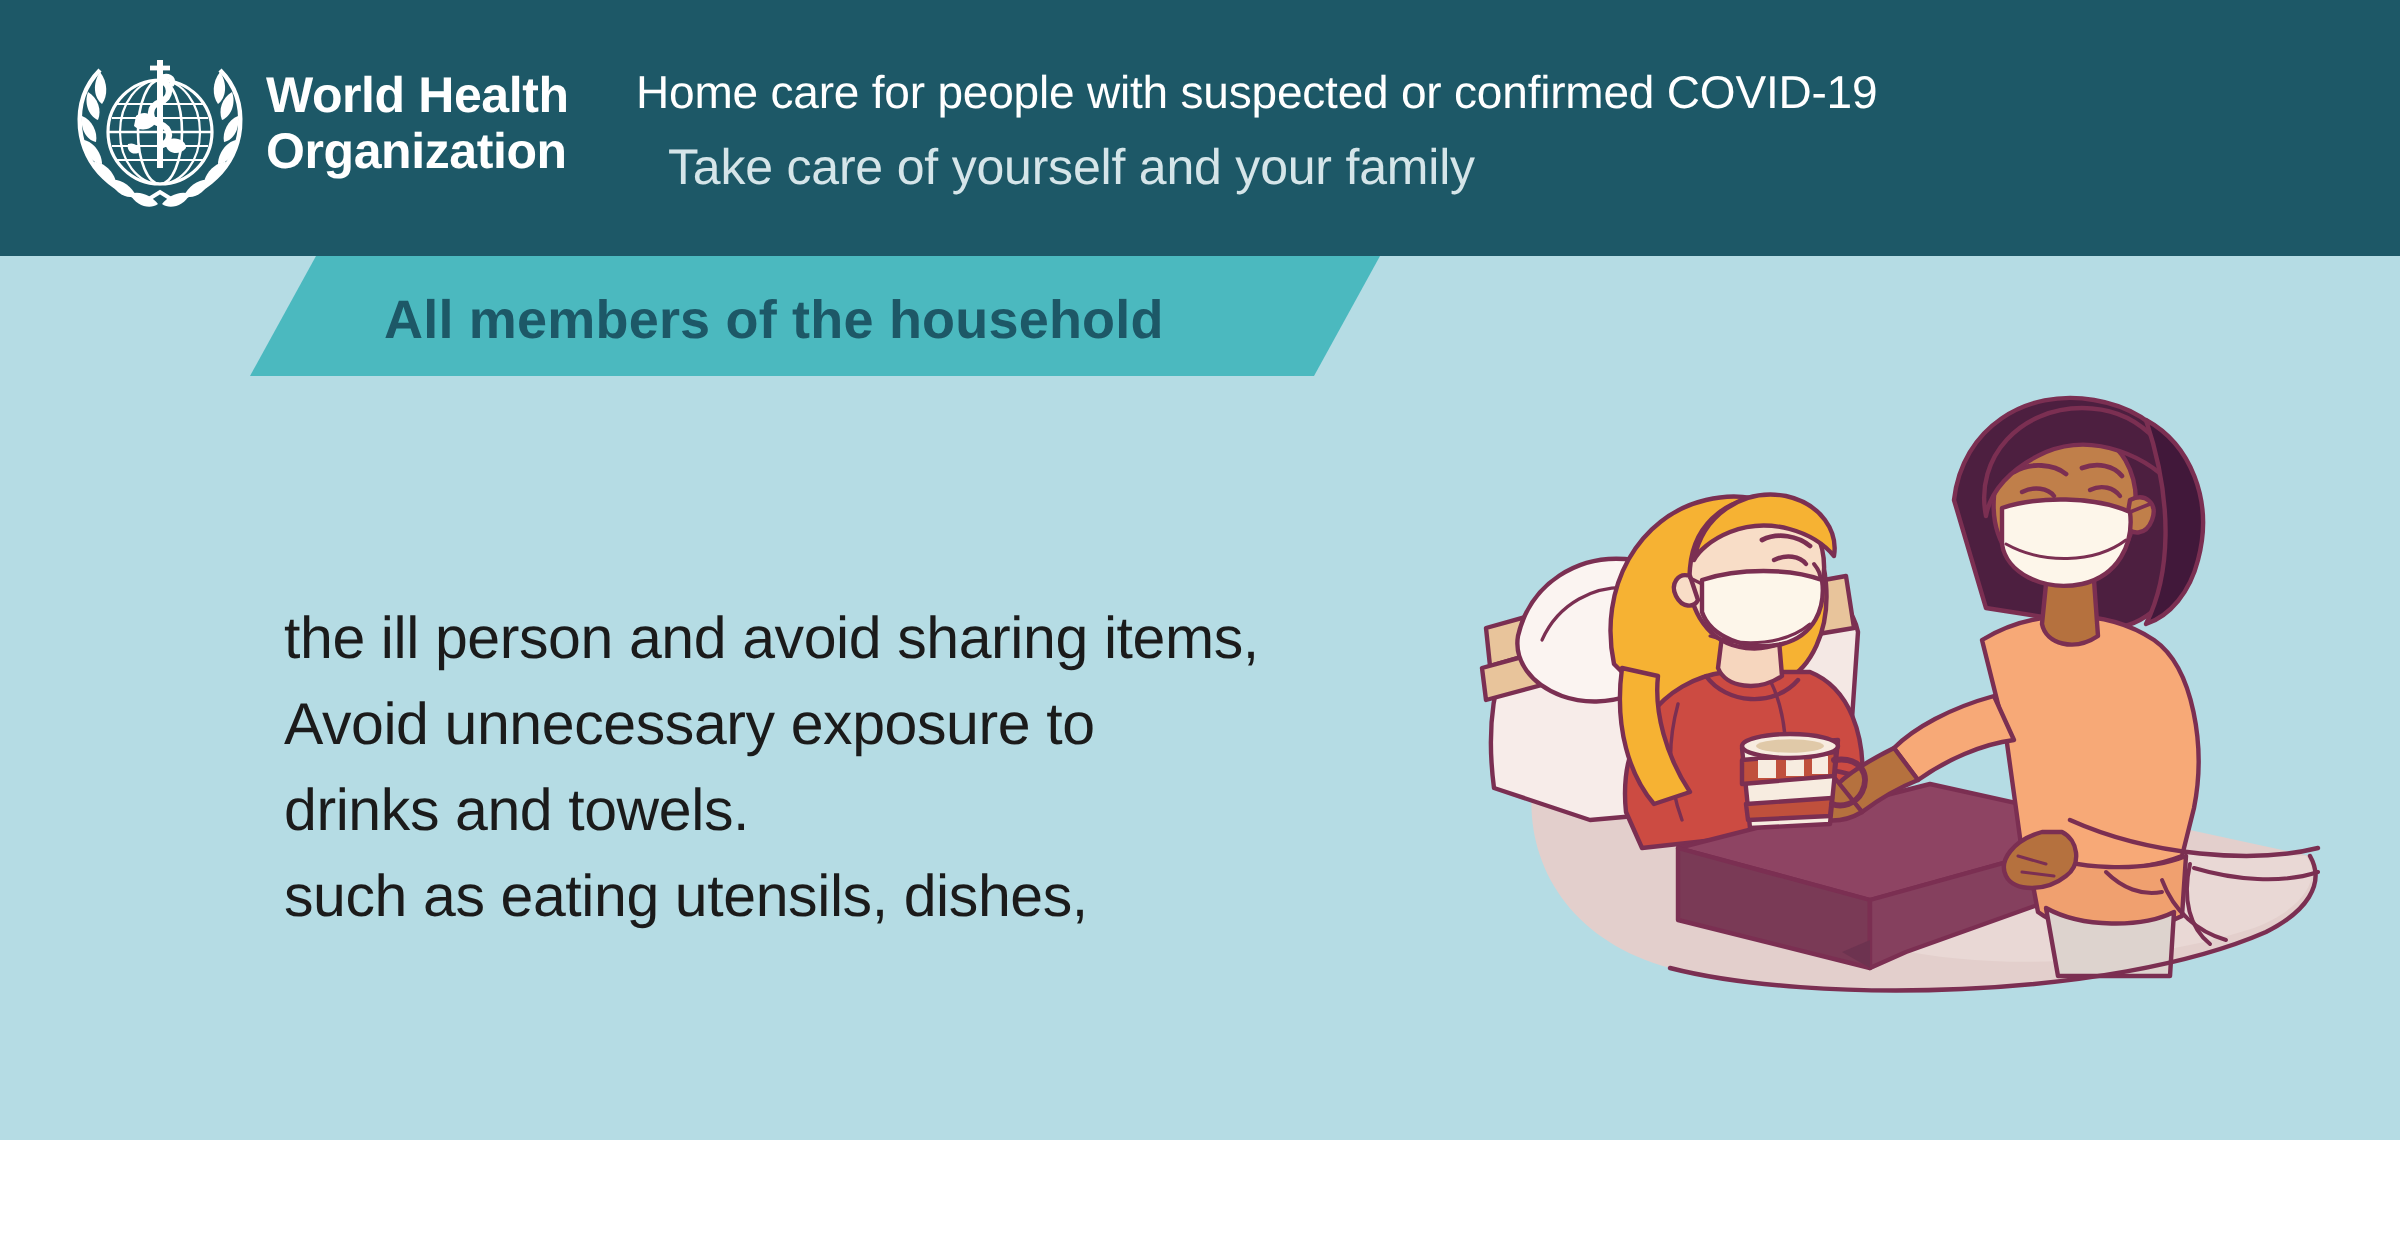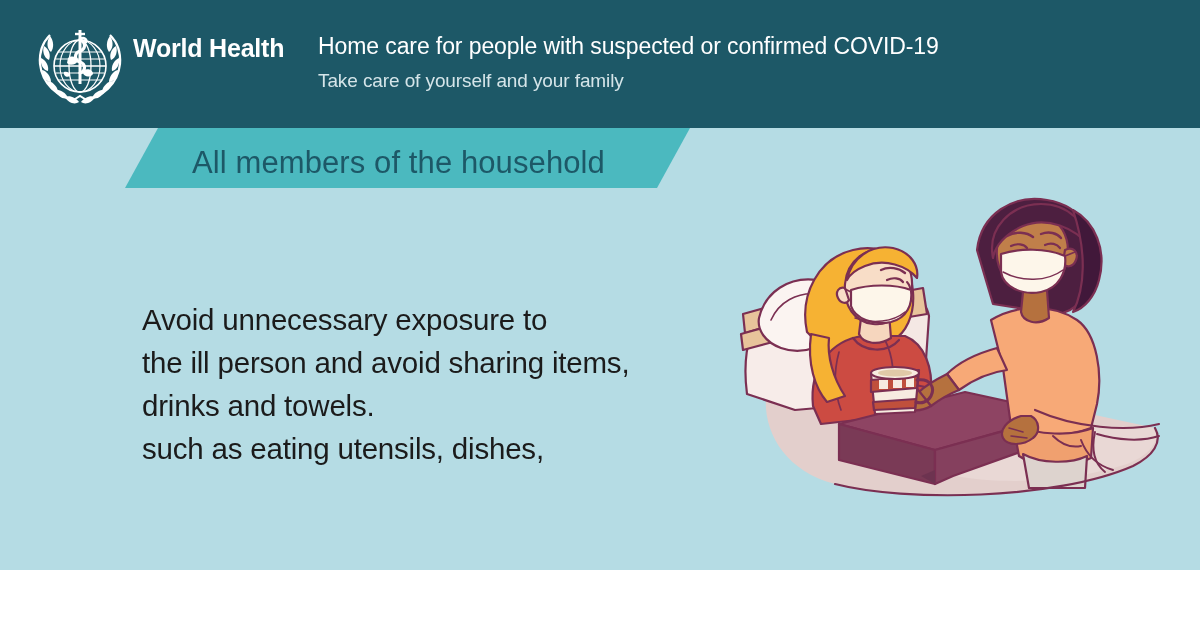--- a/index.html
+++ b/index.html
@@ -25,35 +25,35 @@
     position:absolute; left:133px; top:34px;
     color:#ffffff; font-weight:bold; font-size:25px; line-height:28px;
     letter-spacing:-0.2px;
   }
   .hdr-title {
     position:absolute; left:318px; top:33px;
     color:#ffffff; font-size:23px; font-weight:400; letter-spacing:-0.1px;
     white-space:nowrap;
   }
   .hdr-sub {
-    position:absolute; left:318px; top:70px;
-    color:#d5e5e9; font-size:19px; font-weight:300; letter-spacing:-0.1px;
+    position:absolute; left:334px; top:70px;
+    color:#d5e5e9; font-size:25px; font-weight:300; letter-spacing:-0.1px;
     white-space:nowrap;
   }
 
   
   .banner-wrap {
     position:absolute; left:0; top:128px; width:1200px; height:60px;
   }
   .banner-shape {
     position:absolute; left:0; top:0; width:1200px; height:60px;
   }
   .banner-label {
     position:absolute; left:192px; top:145px;
-    color:#1d5867; font-size:31px; font-weight:normal; letter-spacing:0.1px;
+    color:#1d5867; font-size:27px; font-weight:bold; letter-spacing:0.1px;
     white-space:nowrap;
   }
 
   
   .body-copy {
     position:absolute; left:142px; top:298px;
     width:620px;
     color:#1b1b1b; font-size:29.5px; font-weight:400;
     line-height:43px; letter-spacing:-0.2px;
   }
@@ -114,36 +114,37 @@
 
         <path d="M48 8 V62" stroke-width="3"></path>
         <path d="M43 12 H53" stroke-width="2.4"></path>
         <path d="M48 18 C54 20 54 27 48 29 C42 31 42 38 48 40 C54 42 54 49 48 51" stroke-width="3.2" fill="none" stroke-linecap="round"></path>
         <path d="M48 17 C52 15 55 17 54 20" stroke-width="2.6" stroke-linecap="round"></path>
       </g>
     </svg>
 
     <div class="who-wordmark">
       <div>World Health</div>
+      <div>Organization</div>
     </div>
 
     <div class="hdr-title">Home care for people with suspected or confirmed COVID-19</div>
     <div class="hdr-sub">Take care of yourself and your family</div>
   </div>
 
   <div class="banner-wrap">
     <svg class="banner-shape" viewBox="0 0 1200 60" preserveAspectRatio="none">
       <polygon points="158,0 690,0 657,60 125,60" fill="#4bb9bf"></polygon>
     </svg>
   </div>
   <div class="banner-label">All members of the household</div>
 
   <div class="body-copy">
+    <div>the ill person and avoid sharing items,</div>
     <div>Avoid unnecessary exposure to</div>
-    <div>the ill person and avoid sharing items,</div>
     <div>drinks and towels.</div>
     <div>such as eating utensils, dishes,</div>
   </div>
 
   <svg class="illustration" viewBox="0 0 450 322">
     <g stroke="#7b2f52" stroke-width="2.2" stroke-linejoin="round" stroke-linecap="round">
 
       <path d="M36 184 C20 228 40 280 100 296 C160 312 330 312 400 278
                C420 268 428 252 420 240 L300 214 L120 200 Z" fill="#e3cfcc" stroke="none"></path>
       <path d="M120 226 C150 300 300 306 392 276 C418 266 426 250 418 240" fill="#e9d8d5" stroke="none"></path>

